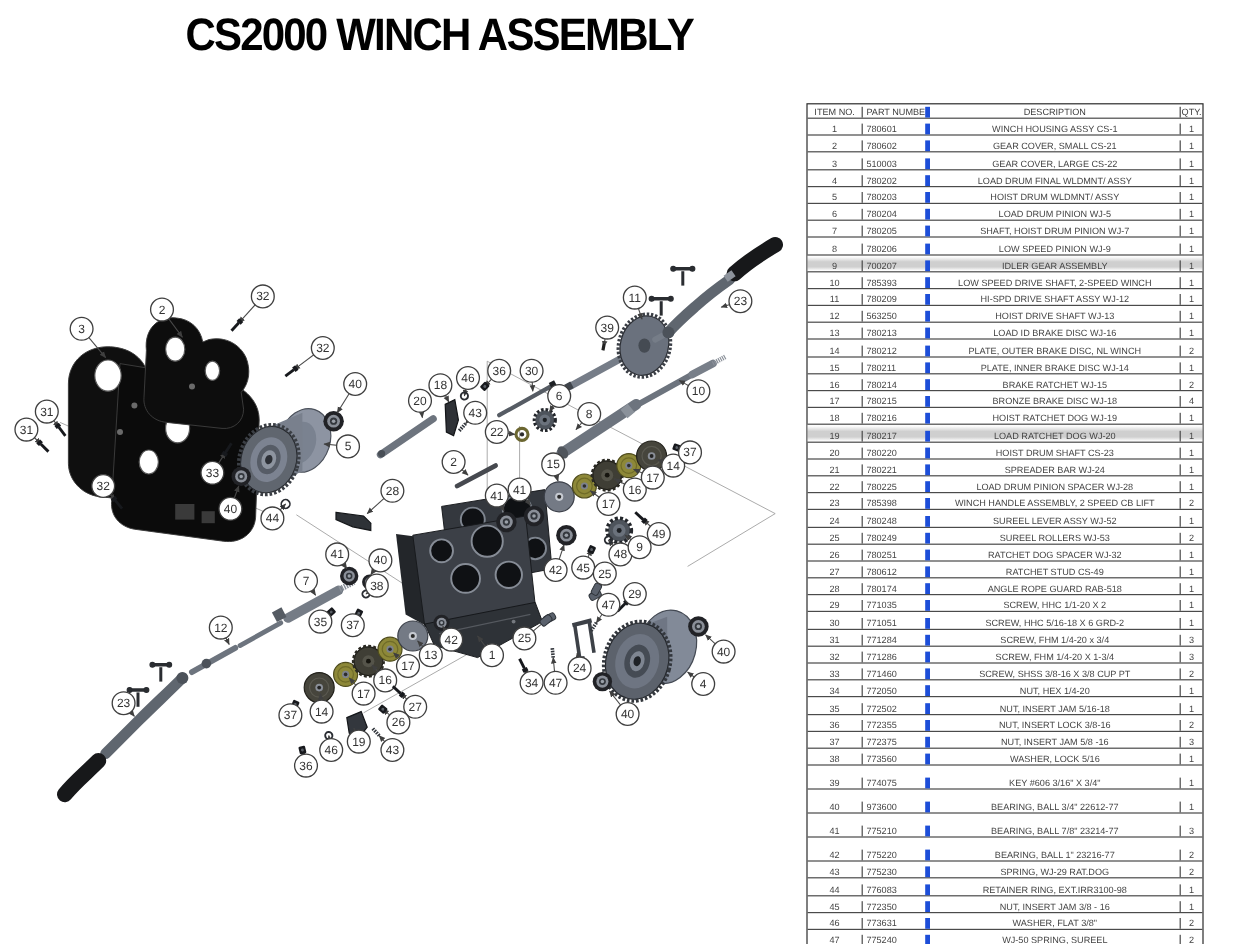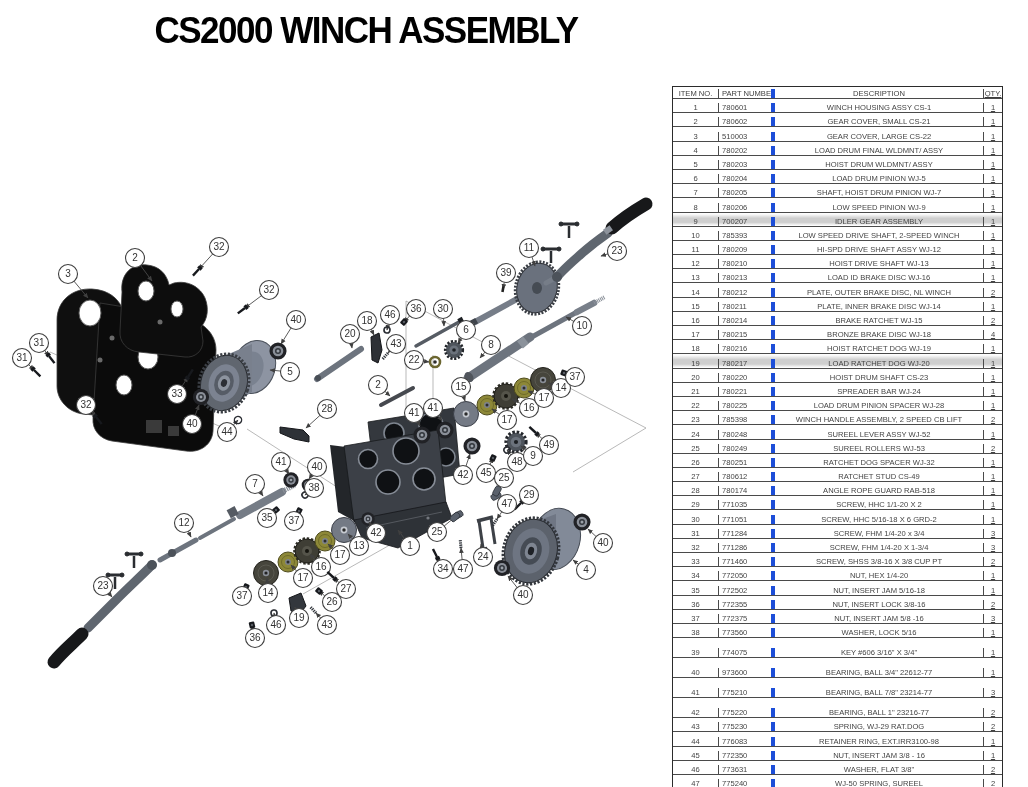--- a/index.html
+++ b/index.html
@@ -21,21 +21,21 @@
   }
   .t-row{display:flex;border-top:1px solid #4a4a4a;height:13.2px;align-items:flex-end;}
   .t-row.header{border-top:none;height:11px;color:#3d3d3d;}
   .t-row.tall{height:19px;}
   .t-row.noisy{background:linear-gradient(#fdfdfd 8%,#cfcfcf 40%,#cfcfcf 72%,#fdfdfd 96%);}
   .c{display:flex;align-items:center;justify-content:center;overflow:hidden;
      white-space:nowrap;box-sizing:border-box;}
   .c1{width:45px;}
   .c2{width:53px;justify-content:flex-start;padding-left:3px;border-left:1px solid #4a4a4a;}
   .c3{width:212px;border-left:4px solid #1d4ed8;}
-  .c4{flex:1;border-left:1px solid #4a4a4a;text-decoration:underline;}
+  .c4{flex:1;border-left:1px solid #4a4a4a;}
 </style>
 </head>
 <body>
 
 <div class="page-title">CS2000 WINCH ASSEMBLY</div>
 
 <svg id="diagram" width="1028" height="787" viewBox="0 0 1028 787" xmlns="http://www.w3.org/2000/svg">
   <defs>
     <marker id="arr" markerWidth="7" markerHeight="7" refX="5.5" refY="3" orient="auto">
       <path d="M0,0.4 L6,3 L0,5.6 Z" fill="#3f3f3f"></path>
@@ -825,21 +825,21 @@
         <div class="c c4">1</div>
       </div>
       <div class="t-row">
         <div class="c c1">11</div>
         <div class="c c2">780209</div>
         <div class="c c3">HI-SPD DRIVE SHAFT ASSY WJ-12</div>
         <div class="c c4">1</div>
       </div>
       <div class="t-row">
         <div class="c c1">12</div>
-        <div class="c c2">780210</div>
+        <div class="c c2">563250</div>
         <div class="c c3">HOIST DRIVE SHAFT WJ-13</div>
         <div class="c c4">1</div>
       </div>
       <div class="t-row">
         <div class="c c1">13</div>
         <div class="c c2">780213</div>
         <div class="c c3">LOAD ID BRAKE DISC WJ-16</div>
         <div class="c c4">1</div>
       </div>
       <div class="t-row">

